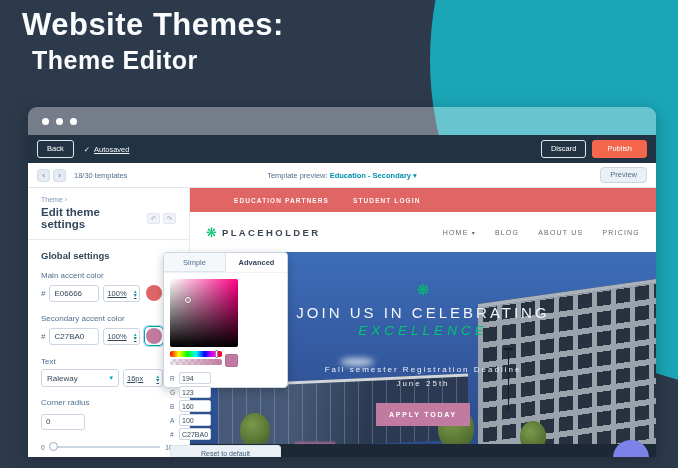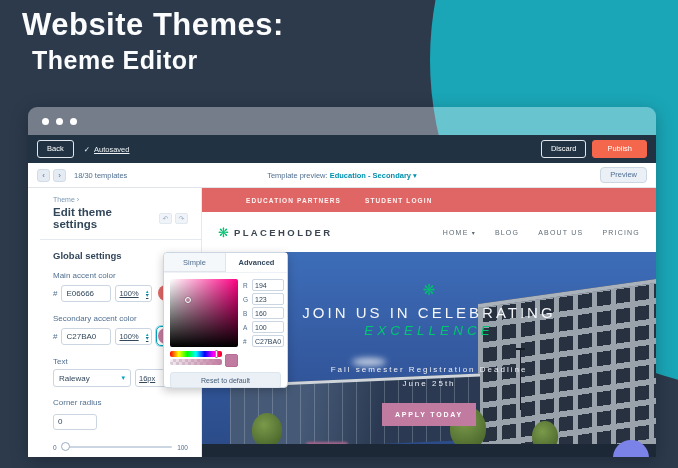--- a/index.html
+++ b/index.html
@@ -39,21 +39,21 @@
   .sq-btn { width:13px; height:13px; background:#e5ebf2; border:1px solid #d2dce6; border-radius:3px;
             color:#506e91; font-size:8px; line-height:11px; text-align:center; cursor:pointer; }
   .tpl-count { margin-left:8px; font-size:7.5px; color:#516f90; }
   .tpl-center { position:absolute; left:0; right:0; text-align:center; font-size:7.5px; color:#516f90; pointer-events:none; }
   .tpl-center .val { color:#0091ae; font-weight:700; pointer-events:auto; cursor:pointer; }
   .tpl-center .caret { color:#0091ae; }
   .btn-preview { margin-left:auto; background:#eaf0f6; border:1px solid #cbd6e2; border-radius:4px;
                  color:#506e91; font-size:7.5px; padding:3px 9px; line-height:1; cursor:pointer; font-family:inherit; }
 
   
-  .bodyrow { display:flex; height:269px; background:#fff;padding-left:12px; }
+  .bodyrow { display:flex; height:269px; background:#fff; }
 
   
   .sidebar { width:162px; border-right:1px solid #e5eaf0; padding:8px 13px 0 13px; position:relative; background:#fff; }
   .crumb { font-size:7px; color:#7c98b6; margin-bottom:3px; }
   .sb-head { display:flex; align-items:center; justify-content:space-between; margin-bottom:9px; }
   .sb-head h2 { font-size:11.5px; color:#33475b; font-weight:700; }
   .undoredo { display:flex; gap:3px; }
   .ur-btn { width:13px; height:11px; background:#f0f4f8; border:1px solid #e1e8ef; border-radius:2px;
             color:#99acc2; font-size:7px; line-height:9px; text-align:center; cursor:pointer; }
   .divider { height:1px; background:#e5eaf0; margin:0 -13px 10px -13px; }
@@ -81,21 +81,21 @@
   .handle { position:absolute; left:-1px; top:-4px; width:9px; height:9px; border-radius:50%;
             background:#fff; border:1px solid #99acc2; cursor:pointer; }
 
   
   .picker { position:absolute; left:135px; top:145px; width:125px; height:136px; background:#fff;
             border:1px solid #cbd6e2; border-radius:4px; box-shadow:0 3px 10px rgba(0,0,0,.22); z-index:20; }
   .picker-tabs { display:flex; height:20px; border-bottom:1px solid #eef2f6; }
   .ptab { flex:1; font-size:7.5px; display:flex; align-items:center; justify-content:center; cursor:pointer; }
   .ptab.simple { background:#f5f8fa; color:#516f90; border-right:1px solid #dfe5eb; border-bottom:1px solid #dfe5eb; border-radius:4px 0 0 0; }
   .ptab.advanced { background:#fff; color:#33475b; font-weight:700; }
-  .picker-body { display:flex; padding:6px 6px 0 6px; gap:5px; }
+  .picker-body { display:flex; padding:6px 6px 0 6px; gap:5px;flex-direction:column; }
   .pk-left { width:68px; }
   .grad { width:68px; height:68px; position:relative; border-radius:2px;
           background:linear-gradient(to top, #000 0%, rgba(0,0,0,0) 100%),
                      linear-gradient(to right, #fff 0%, hsl(329,100%,50%) 100%); }
   .grad-cursor { position:absolute; left:22%; top:26%; width:6px; height:6px; border-radius:50%;
                  border:1px solid #fff; box-shadow:0 0 1px rgba(0,0,0,.7); cursor:pointer; }
   .bars { display:flex; gap:3px; margin-top:4px; align-items:flex-start; }
   .barcol { width:52px; }
   .hue { height:6px; border-radius:2px; position:relative; cursor:pointer;
          background:linear-gradient(to right,#f00,#ff0,#0f0,#0ff,#00f,#f0f,#f00); }

